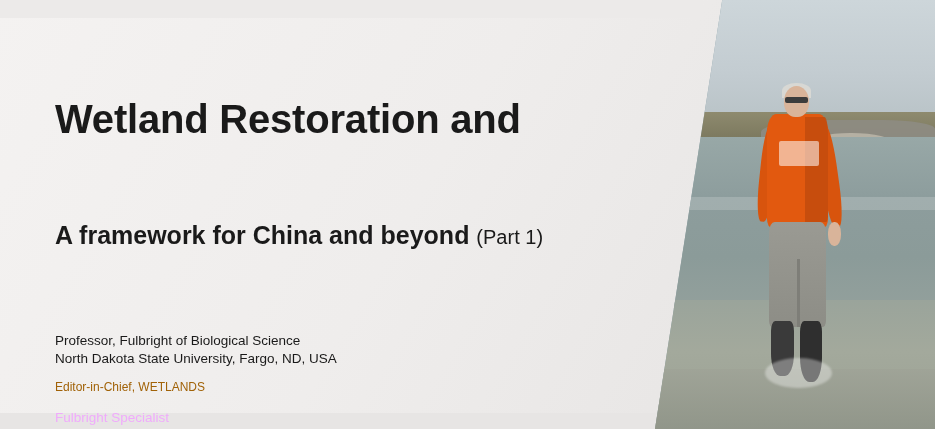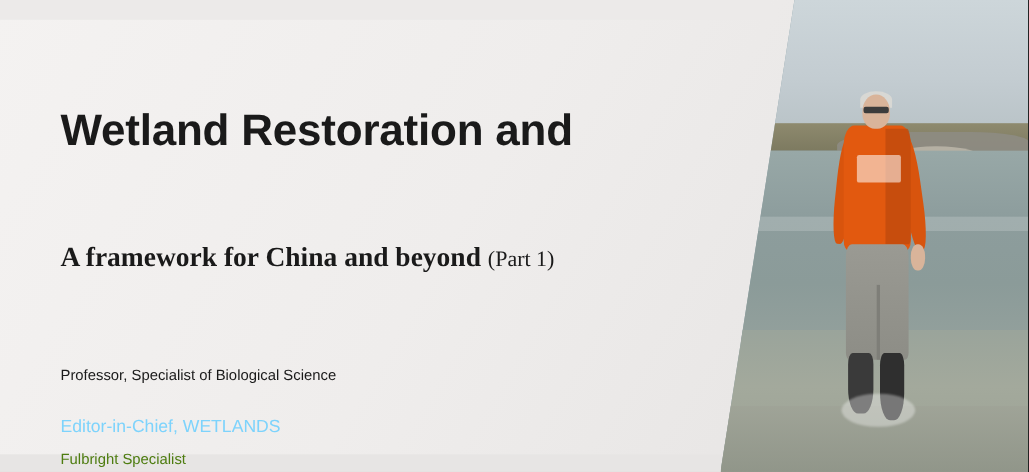--- a/index.html
+++ b/index.html
@@ -233,21 +233,20 @@
     line-height: 1.28;
     letter-spacing: -0.2px;
   }
   .subtitle {
     position: absolute;
     left: 55px;
     top: 185px;
     font-size: 25px;
     font-weight: bold;
     color: #1a1a1a;
-    font-family: Liberation Serif, serif;
   }
   .subtitle .part {
     font-size: 20px;
     font-weight: normal;
     color: #1a1a1a;
   }
   .author {
     position: absolute;
     left: 55px;
     top: 266px;
@@ -260,29 +259,29 @@
     left: 55px;
     top: 296px;
     font-size: 13.5px;
     color: #1a1a1a;
     line-height: 1.35;
   }
   .role {
     position: absolute;
     left: 55px;
     top: 344px;
-    font-size: 16px;
-    color: #7dd3fc;
+    font-size: 12px;
+    color: #a16207;
   }
   .fulbright {
     position: absolute;
     left: 55px;
     top: 374px;
     font-size: 13.5px;
-    color: #4d7c0f;
+    color: #f0abfc;
   }
 </style>
 </head>
 <body>
 
 <div class="slide">
 
   <div class="bg-panel"></div>
   <div class="top-strip"></div>
   <div class="bottom-strip"></div>
@@ -319,20 +318,21 @@
       <div>Wetland Restoration and</div>
     </div>
 
     <div class="subtitle">
       <span>A framework for China and beyond</span>
       <span class="part">(Part 1)</span>
     </div>
 
 
     <div class="affil">
-      <div>Professor, Specialist of Biological Science</div>
+      <div>Professor, Fulbright of Biological Science</div>
+      <div>North Dakota State University, Fargo, ND, USA</div>
     </div>
 
     <div class="role">Editor-in-Chief, WETLANDS</div>
     <div class="fulbright">Fulbright Specialist</div>
   </div>
 
 </div>
 
 </body></html>

